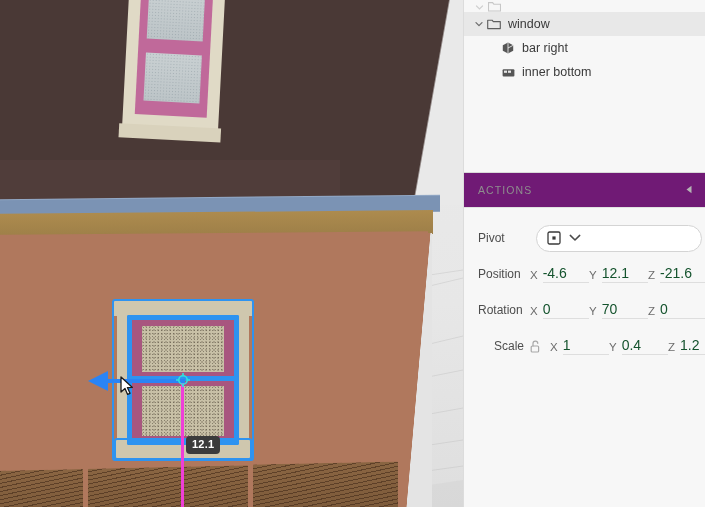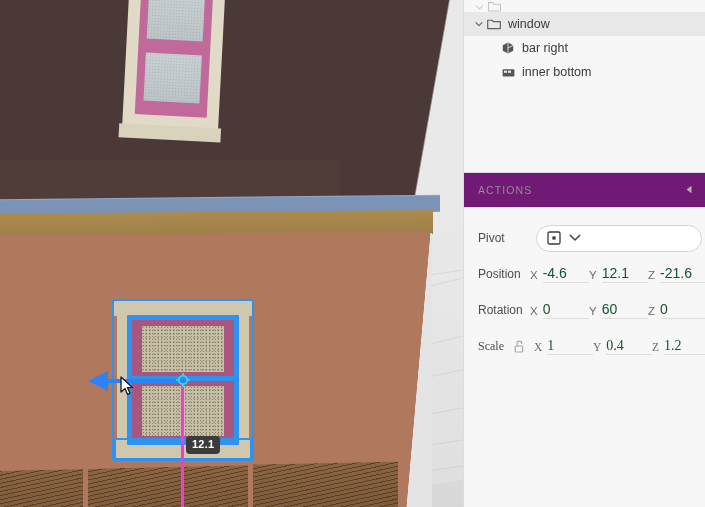--- a/index.html
+++ b/index.html
@@ -453,29 +453,29 @@
       </div>
 
       <div class="prop-row">
         <span class="prop-label">Rotation</span>
         <div class="axis-group">
           <span class="axis-letter">X</span>
           <span class="axis-value">0</span>
         </div>
         <div class="axis-group">
           <span class="axis-letter">Y</span>
-          <span class="axis-value">60</span>
+          <span class="axis-value">70</span>
         </div>
         <div class="axis-group">
           <span class="axis-letter">Z</span>
           <span class="axis-value">0</span>
         </div>
       </div>
 
-      <div class="prop-row" style="padding-left:14px;font-family:Liberation Serif, serif;">
+      <div class="prop-row" style="padding-left:30px;">
         <span class="prop-label" style="width:36px; flex:0 0 36px;">Scale</span>
         <span class="lock-slot">
           <svg width="11" height="13" viewBox="0 0 11 13">
               <path d="M3 6 L3 3.6 A2.4 2.4 0 0 1 7.8 3.4" fill="none" stroke="#a8a8a8" stroke-width="1.2" stroke-linecap="round"></path>
               <rect x="1.2" y="6" width="7.4" height="6" rx="1.1" fill="none" stroke="#a8a8a8" stroke-width="1.2"></rect>
             </svg>
         </span>
         <div class="axis-group">
           <span class="axis-letter">X</span>
           <span class="axis-value">1</span>

